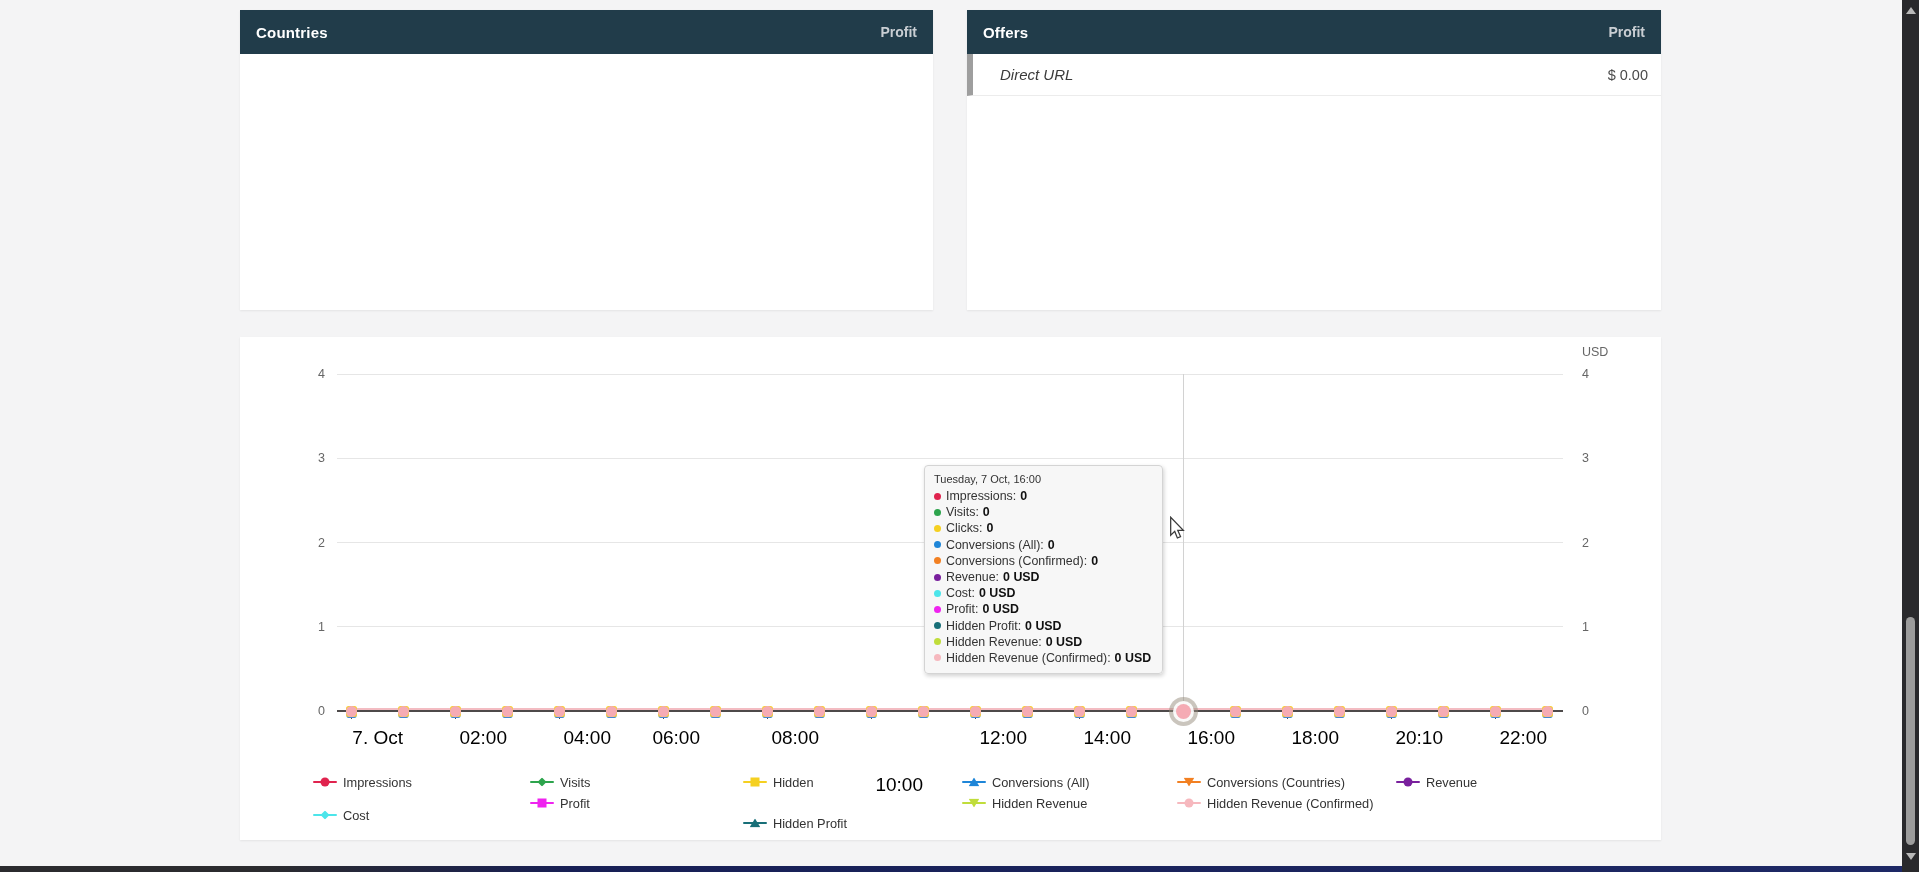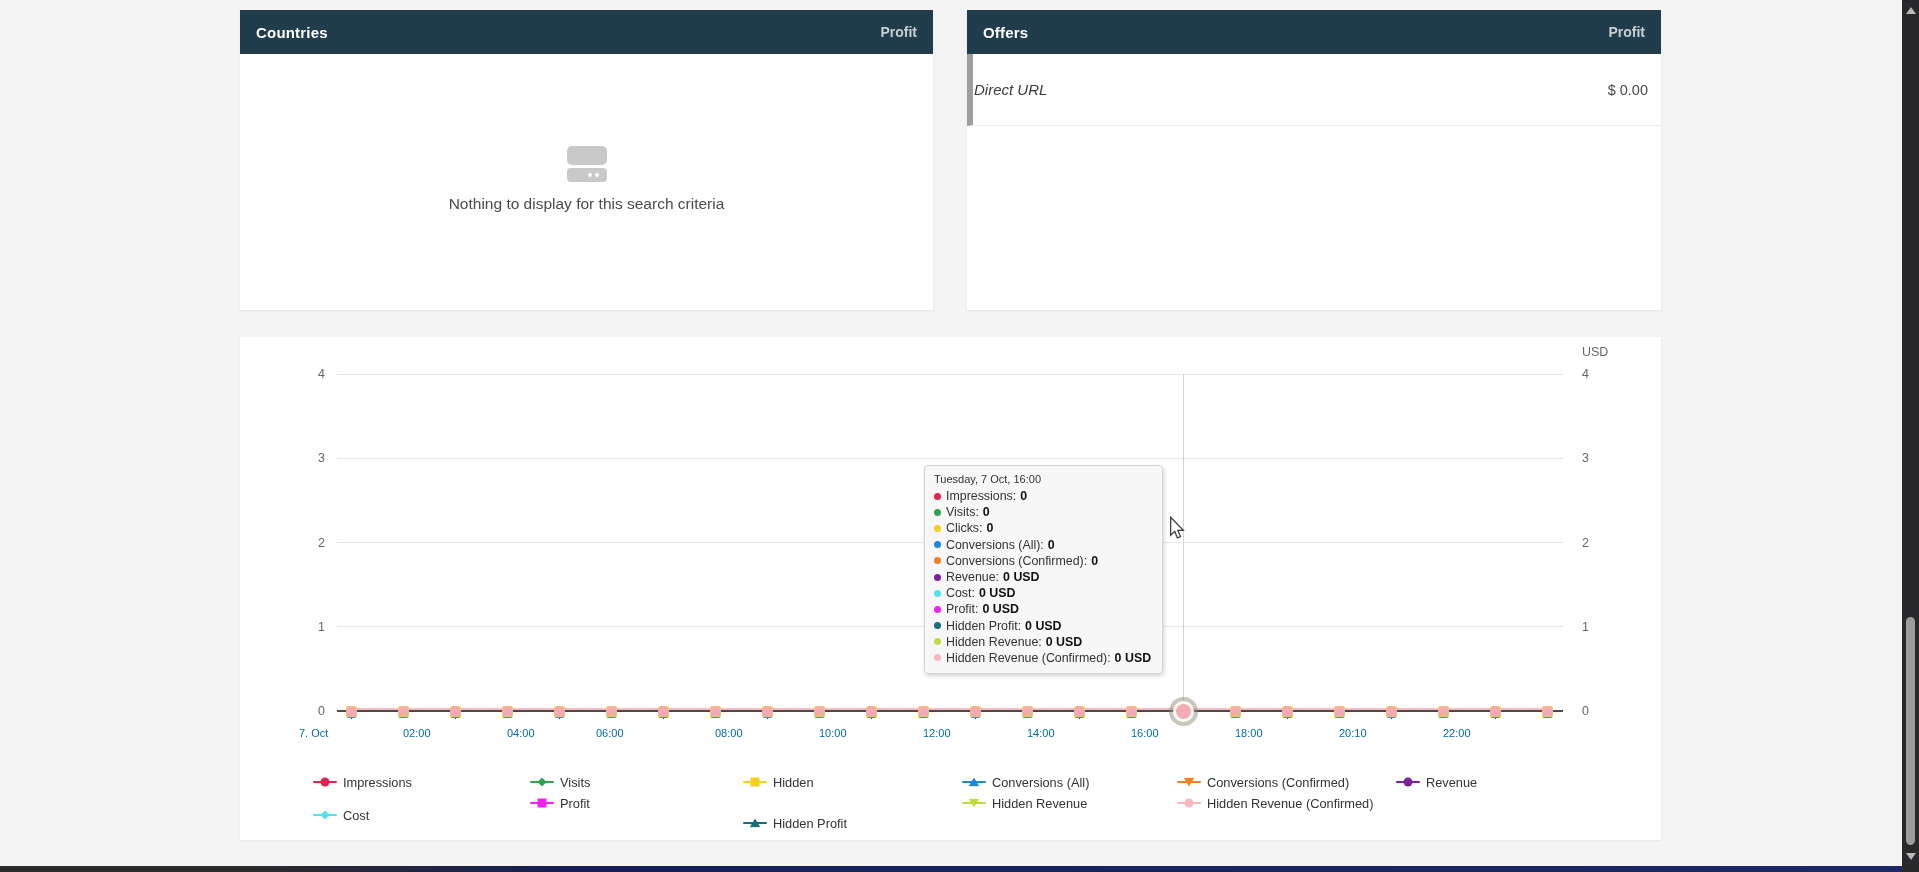--- a/index.html
+++ b/index.html
@@ -23,37 +23,37 @@
   .empty-state { display:flex; flex-direction:column; align-items:center; padding-top:92px; }
   .card-icon { width:40px; }
   .card-icon .row-a { height:19px; background:#c9c9c9; border-radius:5px; margin-bottom:3px; }
   .card-icon .row-b { height:14px; background:#c9c9c9; border-radius:4px; position:relative; }
   .card-icon .row-b::before, .card-icon .row-b::after {
     content:""; position:absolute; top:5px; width:4px; height:4px; border-radius:50%; background:#fff; }
   .card-icon .row-b::before { right:15px; } .card-icon .row-b::after { right:8px; }
   .empty-text { margin-top:13px; font-size:15.5px; color:#4a4a4a; }
 
   
-  .offer-row { position:absolute; left:0; top:44px; width:100%; height:72px;
+  .offer-row { position:absolute; left:0; top:44px; width:100%; height:42px;
                border-left:6px solid #9e9e9e; border-bottom:1px solid #ececec;
-               display:flex; align-items:center; padding:0 13px 0 1px; background:#fff; }
+               display:flex; align-items:center; padding:0 13px 0 27px; background:#fff; }
   .offer-name  { flex:1; font-size:15px; font-style:italic; color:#3b3b3b; }
   .offer-value { font-size:14.5px; color:#4a4a4a; }
 
   
   #plot { position:absolute; inset:0; }
   .usd-label { position:absolute; left:1342px; top:8px; font-size:12.5px; color:#666; }
   .gridline  { position:absolute; height:1px; background:#e6e6e6; }
   .ylab { position:absolute; font-size:12.5px; color:#666; line-height:18px; }
   .ylab.left  { left:40px; width:45px; text-align:right; }
   .ylab.right { left:1342px; width:40px; text-align:left; }
   .axisline { position:absolute; left:97px; top:373px; width:1226px; height:1.5px; background:#4e4a4a; }
   .seriesline { position:absolute; top:371.4px; height:1.6px; background:#f3bcc2; }
   .xtick { position:absolute; width:1px; height:8px; background:#4e4a4a; }
-  .xlab  { position:absolute; width:104px; text-align:left; top:390px; font-size:11px; color:#0369a1; }
+  .xlab  { position:absolute; width:104px; text-align:right; top:390px; font-size:19px; color:#000000; }
 
   .pt { position:absolute; width:11px; height:11px; background:#f6cf3a; border-radius:2.5px;
         box-shadow:0 1.5px 0 -0.5px #4189cf; }
   .pt::after { content:""; position:absolute; inset:0; border-radius:50%; background:#f5abb4; }
 
   .crosshair { position:absolute; top:37px; width:1px; height:337px; background:#d2d2d2; }
   .halo-outer { position:absolute; width:29px; height:29px; border-radius:50%;
                 background:rgba(150,140,124,0.5); }
   .halo-inner { position:absolute; width:21px; height:21px; border-radius:50%;
                 background:rgba(255,255,255,0.9); }
@@ -96,27 +96,20 @@
 </style>
 </head>
 <body>
 
 <div class="page">
 
   <section class="panel panel-countries">
     <div class="panel-header">
       <span class="panel-title">Countries</span>
       <span class="panel-metric">Profit</span>
-    </div>
-    <div class="empty-state">
-      <div class="card-icon">
-        <div class="row-a"></div>
-          <div class="row-b"></div>
-      </div>
-      <div class="empty-text">Nothing to display for this search criteria</div>
     </div>
   </section>
 
   <section class="panel panel-offers">
     <div class="panel-header">
       <span class="panel-title">Offers</span>
       <span class="panel-metric">Profit</span>
     </div>
     <div class="offer-row">
       <span class="offer-name">Direct URL</span>
@@ -207,21 +200,21 @@
         <div class="xlab" style="left: 59px;">7. Oct</div>
         <div class="xtick" style="left: 214.5px; top: 374px;"></div>
         <div class="xlab" style="left: 163px;">02:00</div>
         <div class="xtick" style="left: 318.5px; top: 374px;"></div>
         <div class="xlab" style="left: 267px;">04:00</div>
         <div class="xtick" style="left: 422.5px; top: 374px;"></div>
         <div class="xlab" style="left: 356px;">06:00</div>
         <div class="xtick" style="left: 526.5px; top: 374px;"></div>
         <div class="xlab" style="left: 475px;">08:00</div>
         <div class="xtick" style="left: 630.5px; top: 374px;"></div>
-        <div class="xlab" style="left: 579px;">10:00</div>
+        <div class="xlab" style="left: 579px; margin-top: 47px;">10:00</div>
         <div class="xtick" style="left: 734.5px; top: 374px;"></div>
         <div class="xlab" style="left: 683px;">12:00</div>
         <div class="xtick" style="left: 838.5px; top: 374px;"></div>
         <div class="xlab" style="left: 787px;">14:00</div>
         <div class="xtick" style="left: 942.5px; top: 374px;"></div>
         <div class="xlab" style="left: 891px;">16:00</div>
         <div class="xtick" style="left: 1046.5px; top: 374px;"></div>
         <div class="xlab" style="left: 995px;">18:00</div>
         <div class="xtick" style="left: 1150.5px; top: 374px;"></div>
         <div class="xlab" style="left: 1099px;">20:10</div>
@@ -276,21 +269,21 @@
         <div class="legend-item" style="left: 722px; top: 437px;">
           <span class="lgd-line" style="background: rgb(31, 134, 216);">
             <span class="lgd-shape shape-triangle-up" style="background: rgb(31, 134, 216);"></span>
           </span>
           <span class="lgd-label">Conversions (All)</span>
         </div>
         <div class="legend-item" style="left: 937px; top: 437px;">
           <span class="lgd-line" style="background: rgb(242, 128, 34);">
             <span class="lgd-shape shape-triangle-down" style="background: rgb(242, 128, 34);"></span>
           </span>
-          <span class="lgd-label">Conversions (Confirmed)</span>
+          <span class="lgd-label">Conversions (Countries)</span>
         </div>
         <div class="legend-item" style="left: 1156px; top: 437px;">
           <span class="lgd-line" style="background: rgb(121, 32, 157);">
             <span class="lgd-shape shape-circle" style="background: rgb(121, 32, 157);"></span>
           </span>
           <span class="lgd-label">Revenue</span>
         </div>
         <div class="legend-item" style="left: 73px; top: 458px; margin-top: 12px;">
           <span class="lgd-line" style="background: rgb(76, 229, 234);">
             <span class="lgd-shape shape-diamond" style="background: rgb(76, 229, 234);"></span>

